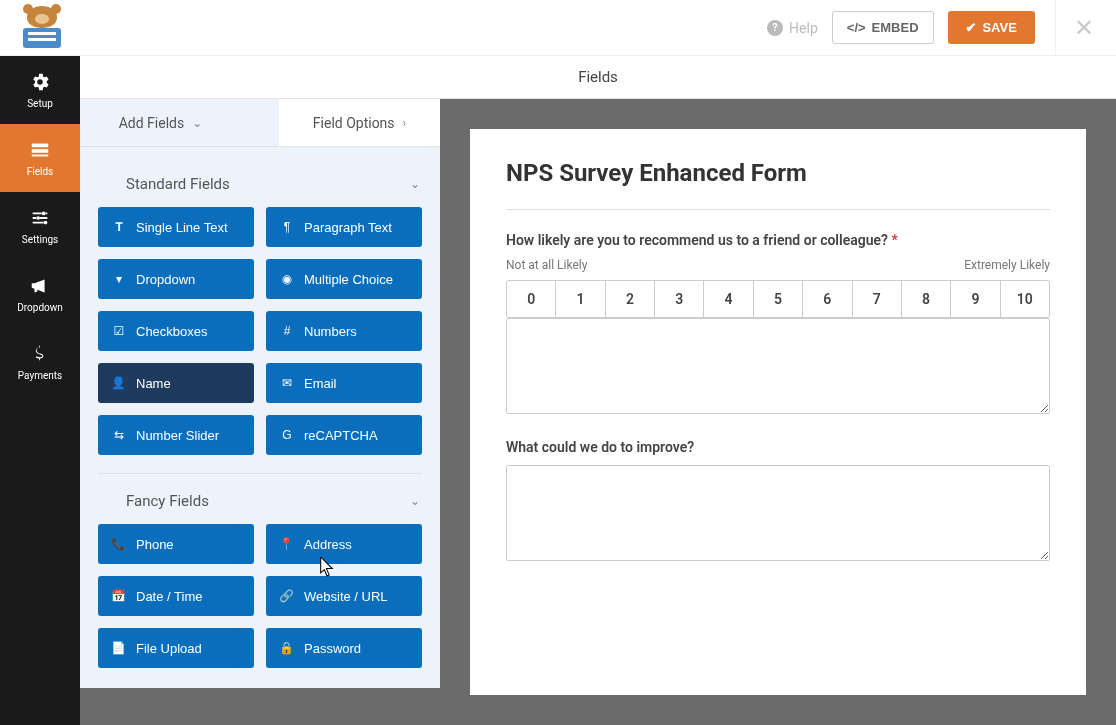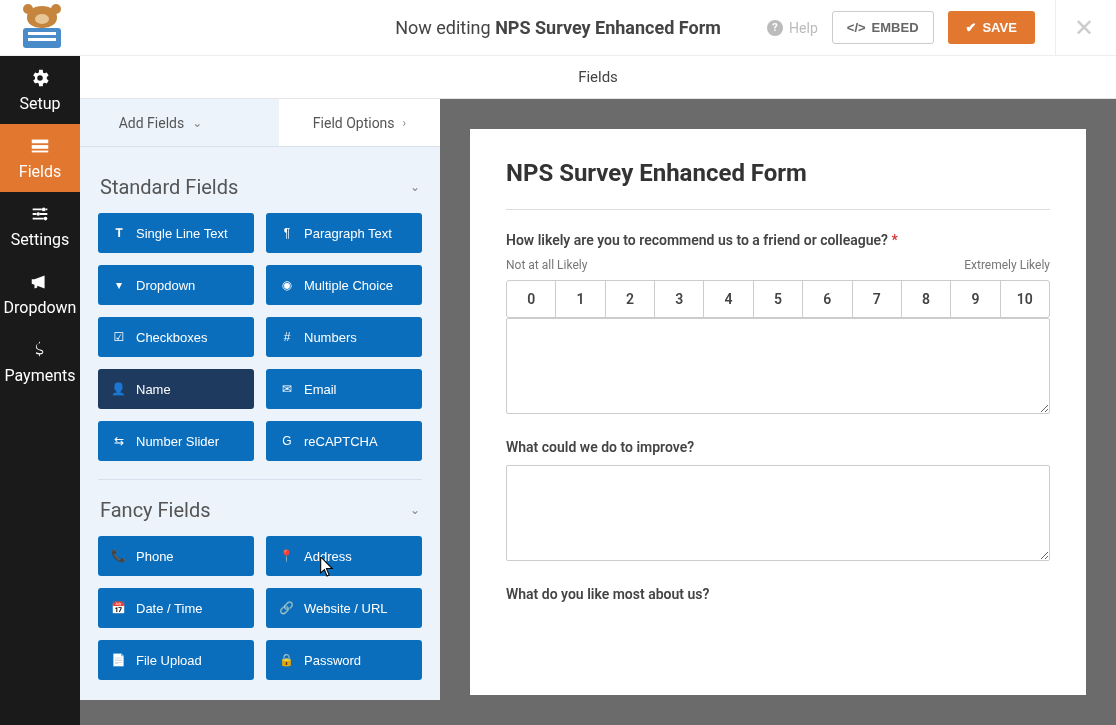--- a/index.html
+++ b/index.html
@@ -22,39 +22,39 @@
 .top-right { margin-left: auto; display: flex; align-items: center; gap: 14px; }
 .help { color: #bbb; font-size: 14px; display: flex; align-items: center; gap: 6px; cursor: pointer; }
 .help-ico { width: 16px; height: 16px; border-radius: 50%; background: #bbb; color: #fff; display: flex; align-items: center; justify-content: center; font-size: 11px; font-weight: bold; }
 .embed-btn { border: 1px solid #ccc; background: #fff; color: #666; padding: 8px 14px; font-size: 13px; font-weight: 600; border-radius: 3px; cursor: pointer; display: flex; align-items: center; gap: 6px; }
 .save-btn { border: none; background: #e27730; color: #fff; padding: 9px 18px; font-size: 13px; font-weight: 700; border-radius: 3px; cursor: pointer; display: flex; align-items: center; gap: 6px; }
 .close-x { color: #ccc; font-size: 24px; cursor: pointer; padding: 0 4px; margin-left: 6px; border-left: 1px solid #eee; padding-left: 18px; line-height: 56px; height: 56px; display: flex; align-items: center; }
 
 .body { display: flex; height: calc(725px - 56px); }
 
 .rail { width: 80px; background: #1a1a1a; display: flex; flex-direction: column; }
-.rail-item { height: 68px; display: flex; flex-direction: column; align-items: center; justify-content: center; gap: 5px; color: #fff; font-size: 16px; cursor: pointer; }
+.rail-item { height: 68px; display: flex; flex-direction: column; align-items: center; justify-content: center; gap: 5px; color: #fff; font-size: 10px; cursor: pointer; }
 .rail-item.active { background: #e27730; }
 .rail-ico { width: 22px; height: 22px; display: flex; align-items: center; justify-content: center; }
 
 .main { flex: 1; display: flex; flex-direction: column; background: #6b6b6b; }
 .tabrow { height: 48px; background: #ecf3fb; display: flex; border-bottom: 1px solid #d8e2ee; gap: 38px; }
 .tab { width: 180px; display: flex; align-items: center; justify-content: center; gap: 8px; font-size: 14px; color: #555; cursor: pointer; }
 .tab.active { background: #fff; }
 
 .workspace { flex: 1; display: flex; overflow: hidden; }
 
 .fields-panel { width: 360px; background: #ecf3fb; overflow-y: auto; padding: 0 18px 20px; position: relative; }
 .fields-panel::-webkit-scrollbar { width: 10px; }
 .fields-panel::-webkit-scrollbar-thumb { background: #b5b5b5; border-radius: 5px; }
 .fields-panel::-webkit-scrollbar-track { background: transparent; }
 
 .section-head { display: flex; align-items: center; justify-content: space-between; padding: 18px 2px 14px; border-top: 1px solid #d8e2ee; margin-top: 18px; cursor: pointer; }
 .section-head:first-of-type { border-top: none; margin-top: 10px; }
-.section-head .title { font-size: 20px; color: #555; }
+.section-head .title { font-size: 15px; color: #555; margin-left: 26px; }
 .chev { color: #888; font-size: 12px; }
 
 .field-grid { display: grid; grid-template-columns: 1fr 1fr; gap: 12px; }
 .field-btn { background: #0a6ebd; color: #fff; border: none; height: 40px; border-radius: 3px; display: flex; align-items: center; gap: 10px; padding: 0 14px; font-size: 13px; cursor: pointer; text-align: left; font-weight: 500; }
 .field-btn.hover { background: #1f3a5f; }
 .field-btn .fico { width: 14px; display: flex; align-items: center; justify-content: center; font-size: 12px; }
 
 .section-hr { border: none; border-top: 1px solid #d8e2ee; margin-top: 18px; }
 
 .canvas { flex: 1; background: #6b6b6b; padding: 30px; overflow-y: auto; position: relative; }
@@ -78,23 +78,20 @@
 
 <div class="topbar">
   <div class="logo">
     <div class="logo-ear l"></div>
       <div class="logo-ear r"></div>
     <div class="logo-head"></div>
       <div class="logo-face"></div>
     <div class="logo-body"></div>
       <div class="logo-line a"></div>
       <div class="logo-line b"></div>
-  </div>
-  <div class="top-center">
-    <span class="light">Now editing </span><span class="bold">NPS Survey Enhanced Form</span>
   </div>
   <div class="top-right">
     <div class="help">
       <span class="help-ico">?</span>
       <span>Help</span>
     </div>
     <button class="embed-btn">
       <span>&lt;/&gt;</span>
       <span>EMBED</span>
     </button>
@@ -282,18 +279,17 @@
               <div class="scale-cell">8</div>
               <div class="scale-cell">9</div>
               <div class="scale-cell">10</div>
             </div>
 
           <textarea class="ta" style=""></textarea>
 
           <div class="q-label">What could we do to improve?</div>
           <textarea class="ta" style=""></textarea>
 
-          <div class="q-label">What do you like most about us?</div>
         </div>
       </div>
     </div>
   </div>
 </div>
 
 </body></html>

